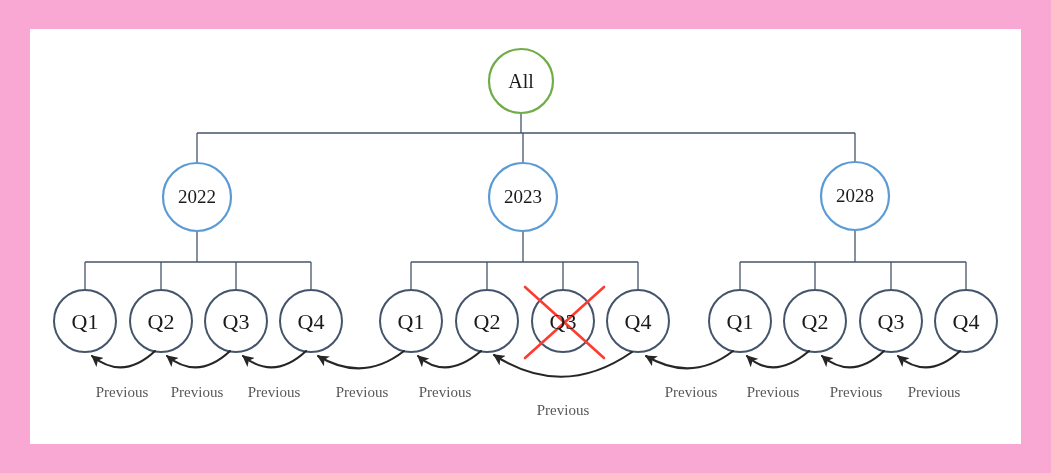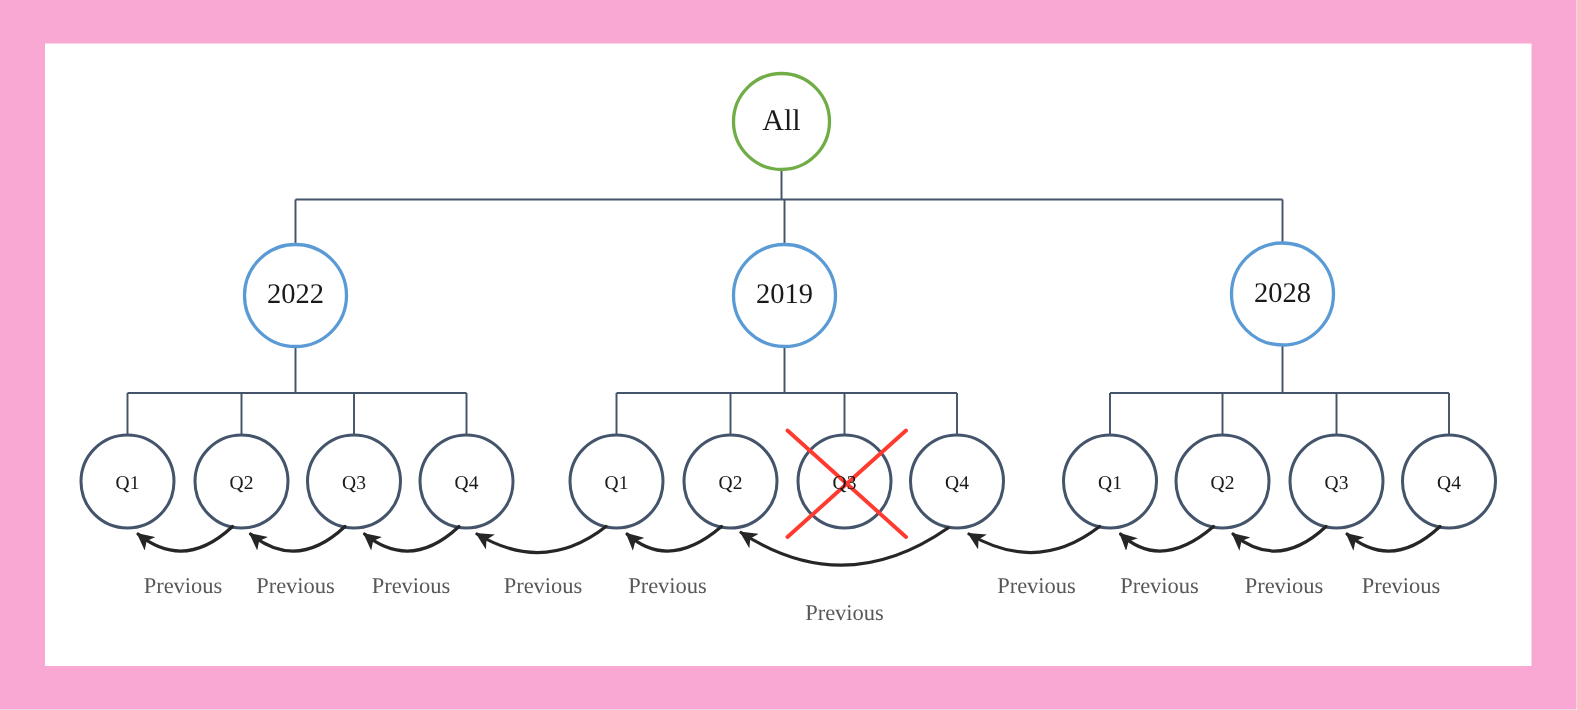--- a/index.html
+++ b/index.html
@@ -32,21 +32,21 @@
   }
   .node-label {
     position: absolute;
     transform: translate(-50%, -50%);
     color: #1a1a1a;
     white-space: nowrap;
     pointer-events: none;
   }
   .year-label { font-size: 19px; }
   .root-label { font-size: 20px; }
-  .quarter-label { font-size: 13px; }
+  .quarter-label { font-size: 22px; }
   .edge-label {
     position: absolute;
     transform: translate(-50%, -50%);
     font-size: 15px;
     color: #58585a;
     white-space: nowrap;
   }
 </style>
 </head>
 <body>
@@ -134,21 +134,21 @@
       <path d="M 809 351 Q 774 381 747 356" marker-end="url(#arrowhead)"></path>
       <path d="M 884 351 Q 852 381 822 356" marker-end="url(#arrowhead)"></path>
       <path d="M 960 351 Q 928 381 898 356" marker-end="url(#arrowhead)"></path>
     </g>
   </svg>
 
   <div>
     <div class="node-label root-label" style="left:521px; top:81px;">All</div>
 
     <div class="node-label year-label" style="left:197px; top:197px;">2022</div>
-    <div class="node-label year-label" style="left:523px; top:197px;">2019</div>
+    <div class="node-label year-label" style="left:523px; top:197px;">2023</div>
     <div class="node-label year-label" style="left:855px; top:196px;">2028</div>
 
     <div class="node-label quarter-label" style="left:85px;  top:322px;">Q1</div>
     <div class="node-label quarter-label" style="left:161px; top:322px;">Q2</div>
     <div class="node-label quarter-label" style="left:236px; top:322px;">Q3</div>
     <div class="node-label quarter-label" style="left:311px; top:322px;">Q4</div>
 
     <div class="node-label quarter-label" style="left:411px; top:322px;">Q1</div>
     <div class="node-label quarter-label" style="left:487px; top:322px;">Q2</div>
     <div class="node-label quarter-label" style="left:563px; top:322px;">Q3</div>

